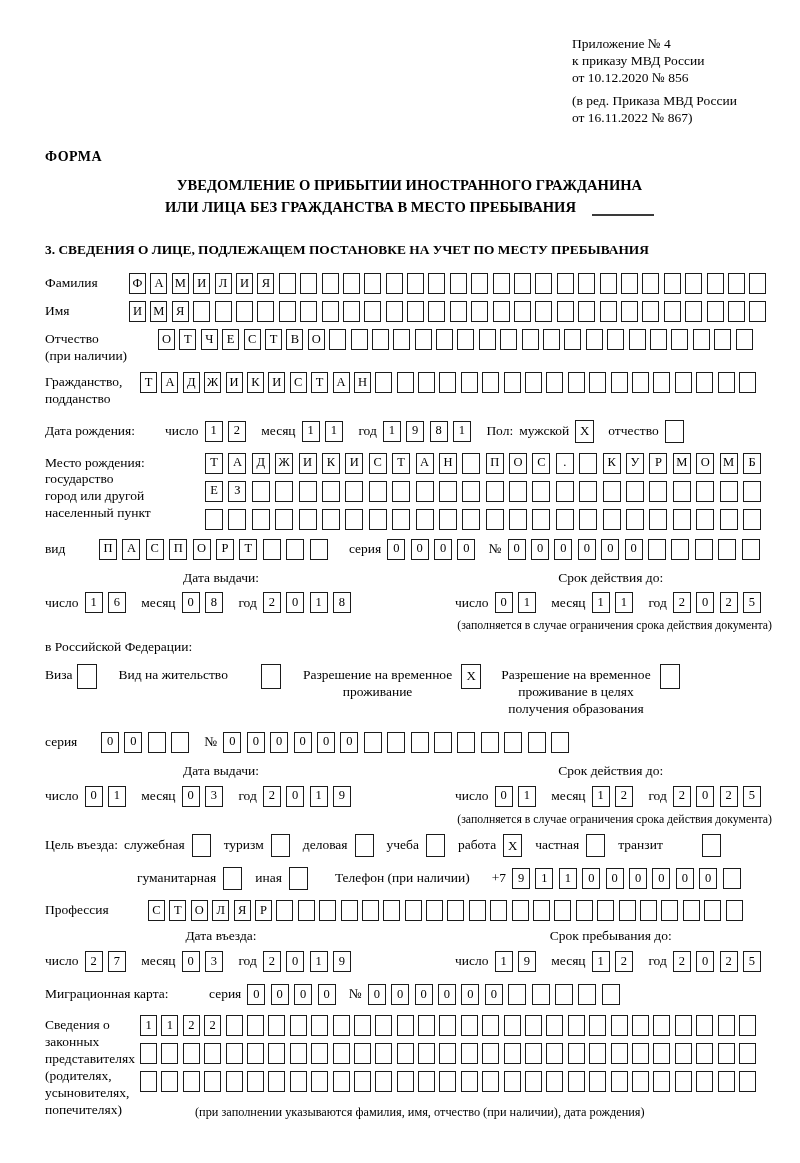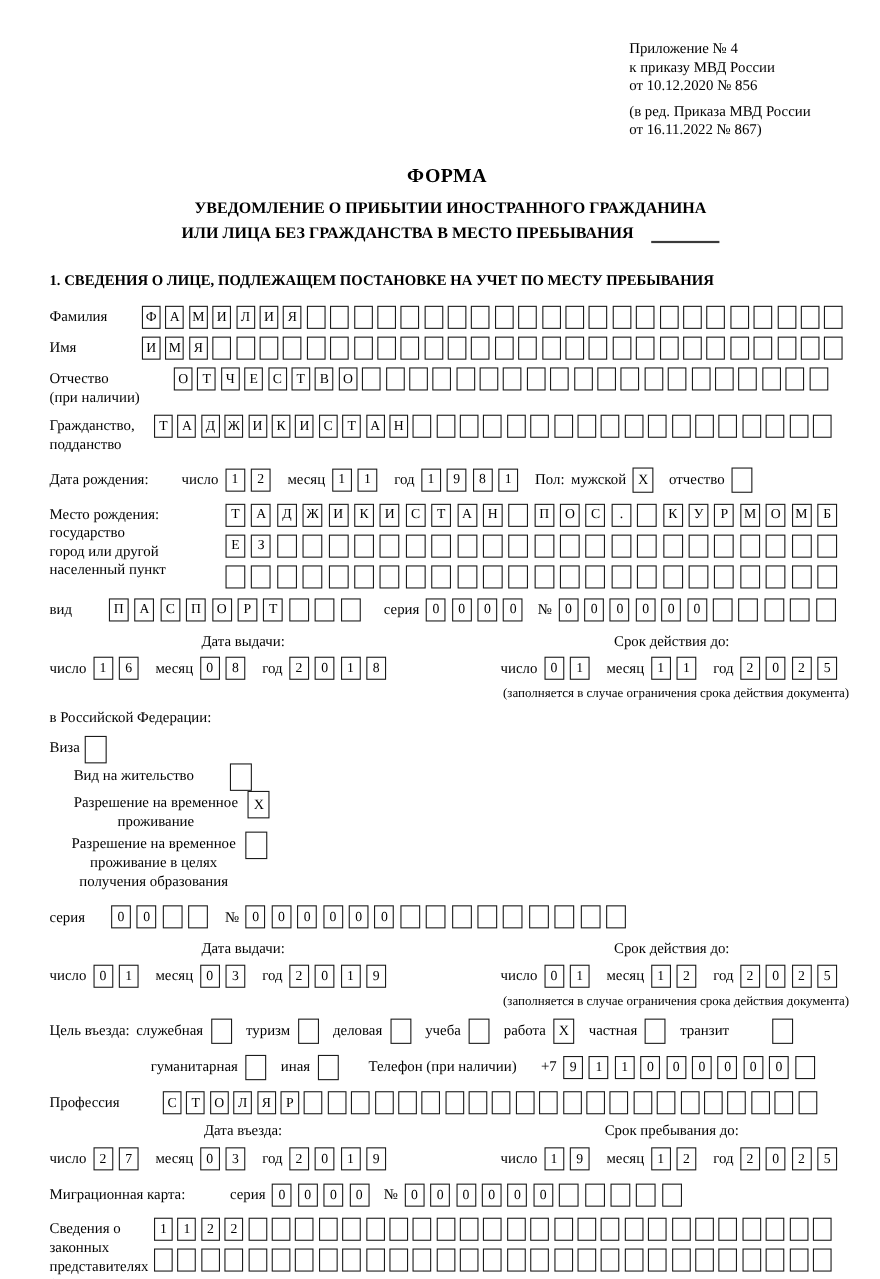--- a/index.html
+++ b/index.html
@@ -6,21 +6,21 @@
   body{
     width:800px;height:1163px;overflow:hidden;background:#ffffff;color:#000;
     font-family:"Liberation Serif", serif;font-size:13.5px;line-height:1.25;
   }
   .page{padding:36px 26px 0 45px;box-sizing:border-box;width:800px;height:1163px;}
 
   
   .appendix{width:190px;margin-left:auto;margin-right:12px;}
   .appendix div{white-space:nowrap;}
   .appendix .gap{margin-top:6px;}
-  .forma{text-align:center;font-weight:bold;margin:22px 6px 10px 0;font-size:18px;letter-spacing:.5px;}
+  .forma{text-align:left;font-weight:bold;margin:22px 6px 10px 0;font-size:14px;letter-spacing:.5px;}
 
   
   .title{font-weight:bold;text-align:center;font-size:14.6px;margin-top:6px;}
   .title-line2{display:flex;justify-content:center;align-items:flex-end;font-weight:bold;font-size:14.6px;margin-top:4px;}
   .title-blank{display:inline-block;width:62px;border-bottom:2.6px solid #3a3a3a;height:14px;margin-left:16px;}
   .sec-heading{font-weight:bold;font-size:13.4px;margin-top:26px;margin-bottom:14px;white-space:nowrap;}
 
   
   .cells{display:flex;flex:none;}
   .cell{
@@ -46,21 +46,21 @@
   .two-col{display:flex;margin-top:10px;}
   .col-l{width:352px;flex:none;}
   .col-r{margin-left:58px;flex:none;}
   .col-head{text-align:center;margin-bottom:6px;}
   .note-right{text-align:right;font-size:11.8px;margin-top:5px;margin-right:2px;}
 
   .inline-label{white-space:nowrap;margin-right:6px;}
   .vrow{display:flex;align-items:center;}
 
   
-  .res-options{display:flex;align-items:flex-start;margin-top:8px;margin-bottom:14px;flex-direction:column;}
+  .res-options{display:flex;align-items:flex-start;margin-top:8px;margin-bottom:14px;}
   .res-option{display:flex;align-items:flex-start;}
   .res-label{white-space:pre-line;text-align:center;padding-top:3px;}
   .res-option .checkbox{margin-left:9px;}
 
   
   .purpose-row{display:flex;align-items:center;margin-bottom:10px;flex-wrap:nowrap;}
   .purpose-item{display:flex;align-items:center;margin-right:13px;}
   .purpose-item .checkbox{margin-left:7px;}
 
   .reps-note{font-size:12.3px;margin:6px 0 0 155px;}
@@ -78,21 +78,21 @@
     <div>от 16.11.2022 № 867)</div>
   </div>
   <div class="forma">ФОРМА</div>
 
   <div class="title">УВЕДОМЛЕНИЕ О ПРИБЫТИИ ИНОСТРАННОГО ГРАЖДАНИНА</div>
   <div class="title-line2">
     <span>ИЛИ ЛИЦА БЕЗ ГРАЖДАНСТВА В МЕСТО ПРЕБЫВАНИЯ</span>
     <span class="title-blank"></span>
   </div>
 
-  <div class="sec-heading">1. СВЕДЕНИЯ О ЛИЦЕ, ПОДЛЕЖАЩЕМ ПОСТАНОВКЕ НА УЧЕТ ПО МЕСТУ ПРЕБЫВАНИЯ</div>
+  <div class="sec-heading">3. СВЕДЕНИЯ О ЛИЦЕ, ПОДЛЕЖАЩЕМ ПОСТАНОВКЕ НА УЧЕТ ПО МЕСТУ ПРЕБЫВАНИЯ</div>
 
   <div class="grid-row">
     <span class="row-label w84">Фамилия</span>
     <span class="cells">
         <span class="cell">Ф</span>
         <span class="cell">А</span>
         <span class="cell">М</span>
         <span class="cell">И</span>
         <span class="cell">Л</span>
         <span class="cell">И</span>

